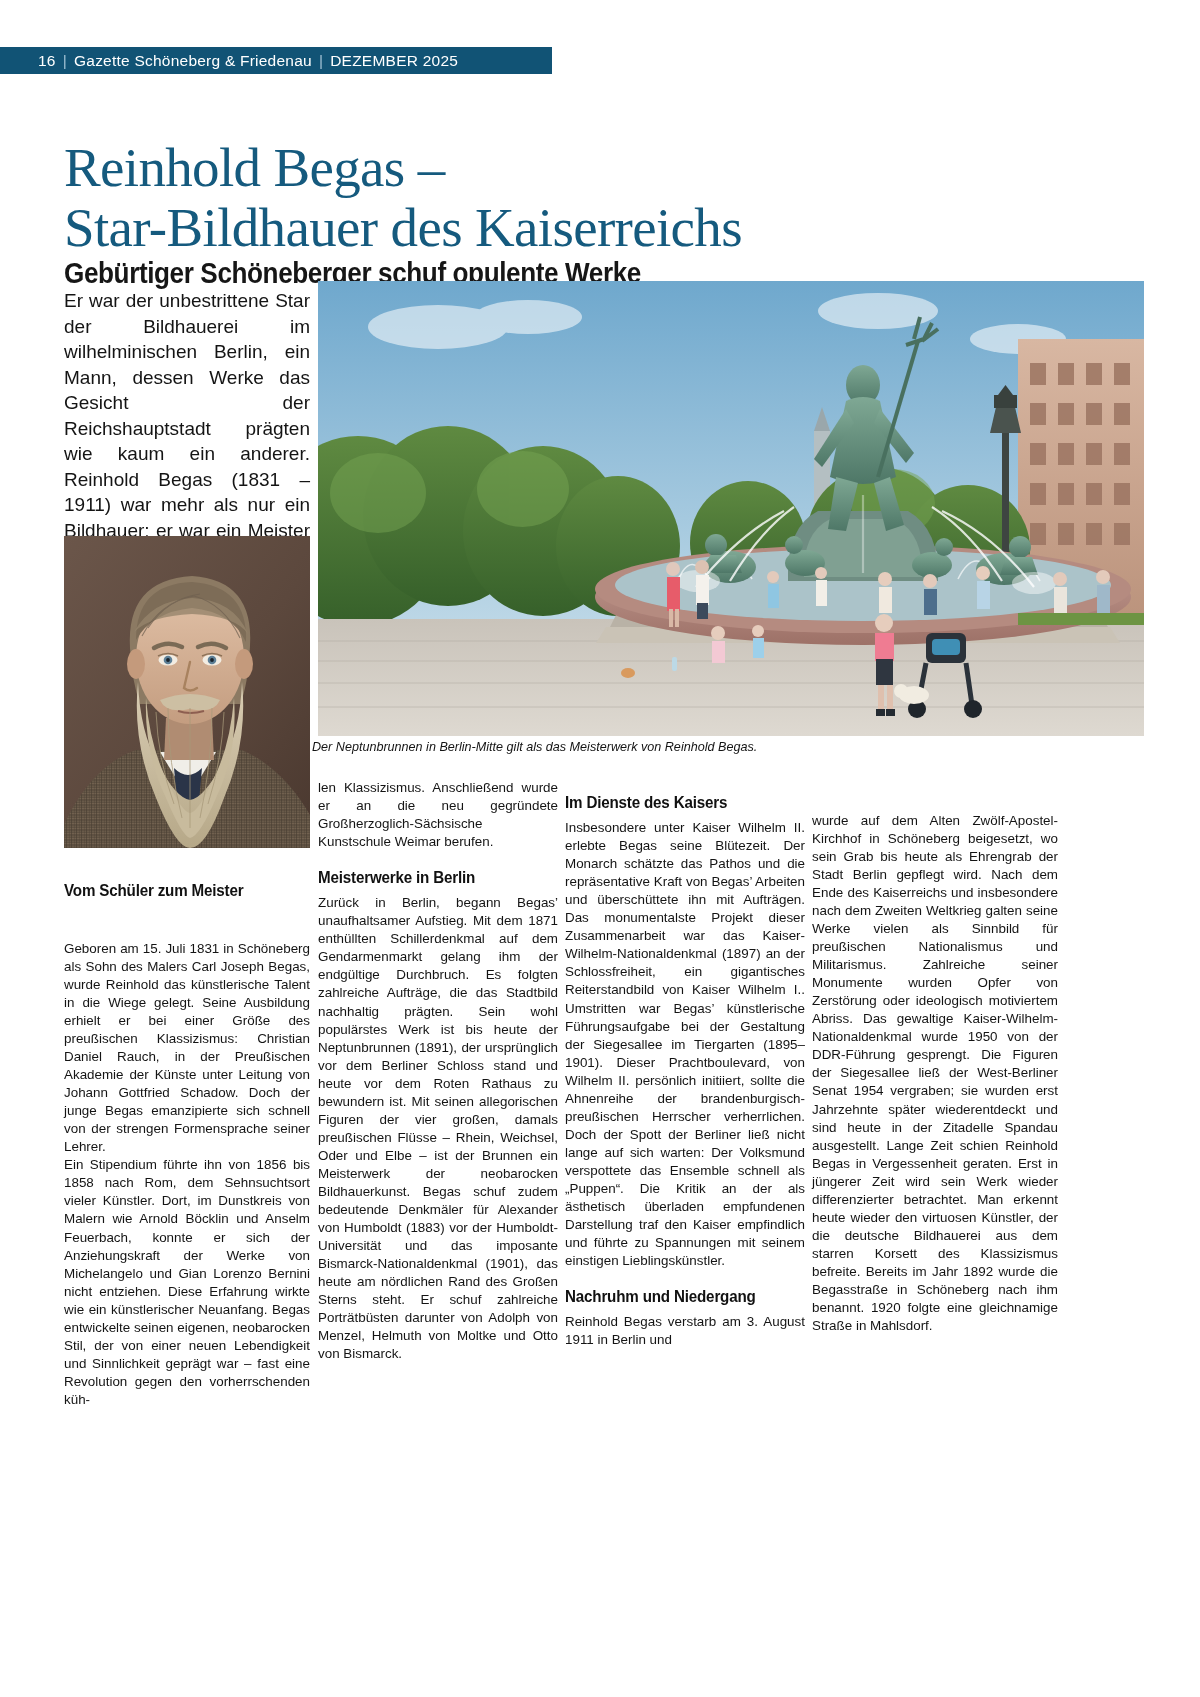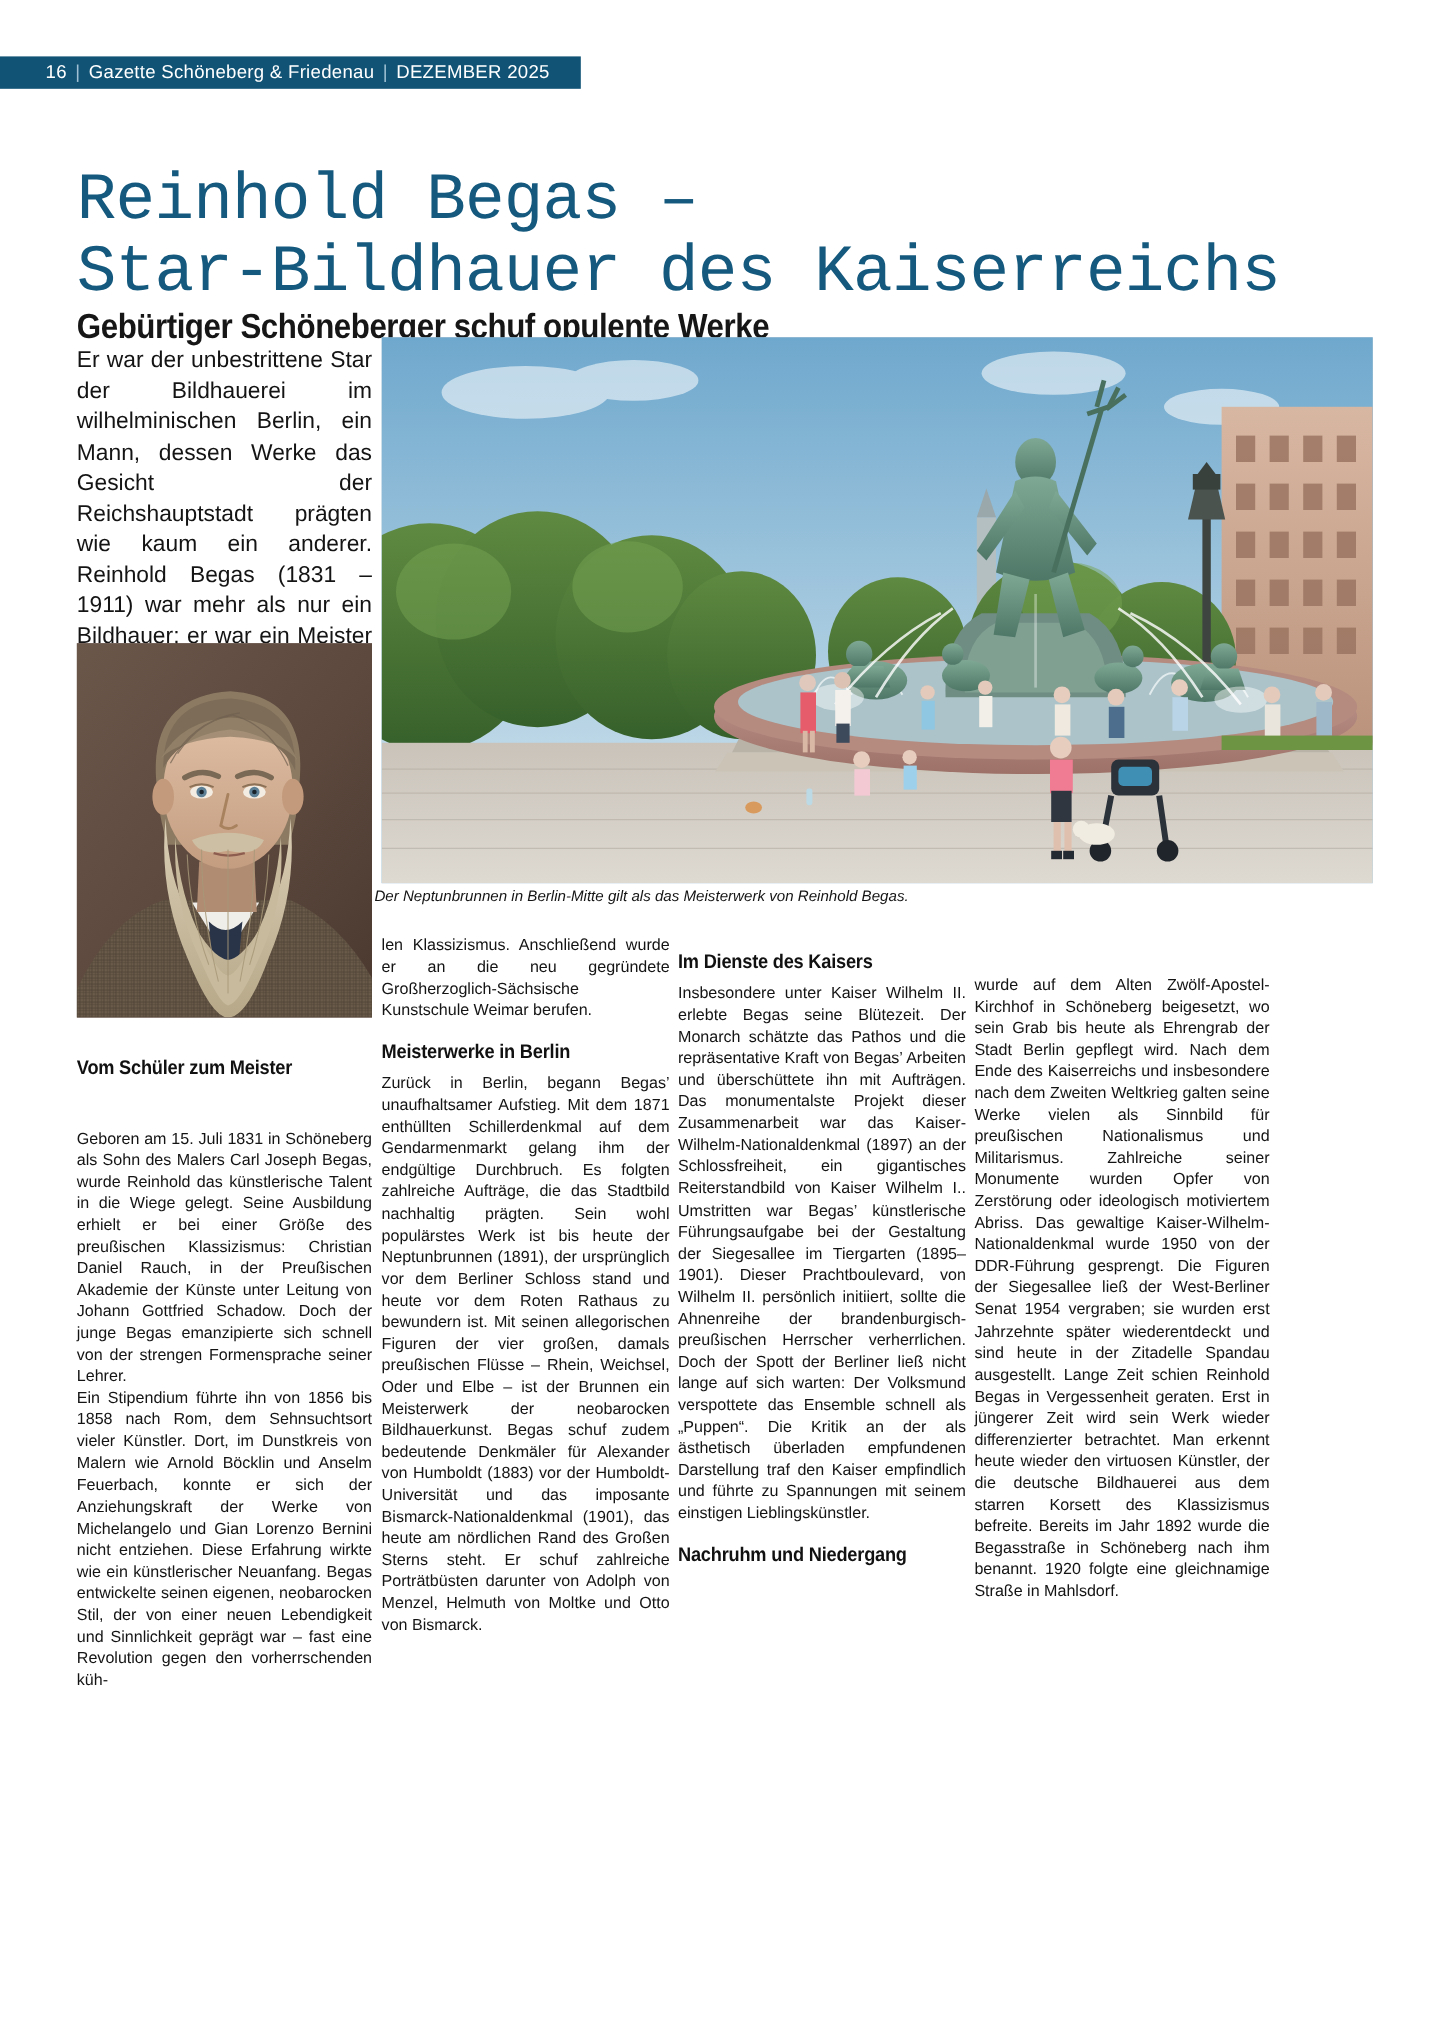--- a/index.html
+++ b/index.html
@@ -15,21 +15,21 @@
     font-family: "Liberation Sans", sans-serif;
     color: #1a1a1a;
     overflow: hidden;
   }
 
   
   .runhead-bar {
     position: absolute;
     left: 0;
     top: 47px;
-    width: 484px;
+    width: 552px;
     height: 27px;
     background: #115375;
     display: flex;
     align-items: center;
   }
   .runhead-text {
     color: #ffffff;
     font-size: 15.5px;
     letter-spacing: 0.015em;
     padding-left: 38px;
@@ -47,21 +47,21 @@
   .headline {
     position: absolute;
     left: 64px;
     top: 101px;
     width: 1080px;
     color: #155a7e;
     font-size: 55px;
     line-height: 1.09;
     font-weight: 400;
     letter-spacing: -0.012em;
-    font-family: Liberation Mono, monospace;
+    font-family: Liberation Serif, serif;
     white-space: pre-line;
   }
   .subheadline {
     position: absolute;
     left: 64px;
     top: 233px;
     width: 1080px;
     color: #161616;
     font-size: 29px;
     line-height: 1.12;
@@ -492,17 +492,18 @@
 <div class="col col-2">
   <p>len Klassizismus. Anschließend wurde er an die neu gegründete Großherzoglich-Sächsische Kunstschule Weimar berufen.</p>
   <div class="sec-head spaced">Meisterwerke in Berlin</div>
   <p>Zurück in Berlin, begann Begas’ unaufhaltsamer Aufstieg. Mit dem 1871 enthüllten Schillerdenkmal auf dem Gendarmenmarkt gelang ihm der endgültige Durchbruch. Es folgten zahlreiche Aufträge, die das Stadtbild nachhaltig prägten. Sein wohl populärstes Werk ist bis heute der Neptunbrunnen (1891), der ursprünglich vor dem Berliner Schloss stand und heute vor dem Roten Rathaus zu bewundern ist. Mit seinen allegorischen Figuren der vier großen, damals preußischen Flüsse – Rhein, Weichsel, Oder und Elbe – ist der Brunnen ein Meisterwerk der neobarocken Bildhauerkunst. Begas schuf zudem bedeutende Denkmäler für Alexander von Humboldt (1883) vor der Humboldt-Universität und das imposante Bismarck-Nationaldenkmal (1901), das heute am nördlichen Rand des Großen Sterns steht. Er schuf zahlreiche Porträtbüsten darunter von Adolph von Menzel, Helmuth von Moltke und Otto von Bismarck.</p>
 </div>
 
 <div class="col col-3">
   <div class="sec-head">Im Dienste des Kaisers</div>
   <p>Insbesondere unter Kaiser Wilhelm II. erlebte Begas seine Blütezeit. Der Monarch schätzte das Pathos und die repräsentative Kraft von Begas’ Arbeiten und überschüttete ihn mit Aufträgen. Das monumentalste Projekt dieser Zusammenarbeit war das Kaiser-Wilhelm-Nationaldenkmal (1897) an der Schlossfreiheit, ein gigantisches Reiterstandbild von Kaiser Wilhelm I.. Umstritten war Begas’ künstlerische Führungsaufgabe bei der Gestaltung der Siegesallee im Tiergarten (1895–1901). Dieser Prachtboulevard, von Wilhelm II. persönlich initiiert, sollte die Ahnenreihe der brandenburgisch-preußischen Herrscher verherrlichen. Doch der Spott der Berliner ließ nicht lange auf sich warten: Der Volksmund verspottete das Ensemble schnell als „Puppen“. Die Kritik an der als ästhetisch überladen empfundenen Darstellung traf den Kaiser empfindlich und führte zu Spannungen mit seinem einstigen Lieblingskünstler.</p>
   <div class="sec-head spaced">Nachruhm und Niedergang</div>
+  <p>Reinhold Begas verstarb am 3. August 1911 in Berlin und</p>
 </div>
 
 <div class="col col-4">
   <p>wurde auf dem Alten Zwölf-Apostel-Kirchhof in Schöneberg beigesetzt, wo sein Grab bis heute als Ehrengrab der Stadt Berlin gepflegt wird. Nach dem Ende des Kaiserreichs und insbesondere nach dem Zweiten Weltkrieg galten seine Werke vielen als Sinnbild für preußischen Nationalismus und Militarismus. Zahlreiche seiner Monumente wurden Opfer von Zerstörung oder ideologisch motiviertem Abriss. Das gewaltige Kaiser-Wilhelm-Nationaldenkmal wurde 1950 von der DDR-Führung gesprengt. Die Figuren der Siegesallee ließ der West-Berliner Senat 1954 vergraben; sie wurden erst Jahrzehnte später wiederentdeckt und sind heute in der Zitadelle Spandau ausgestellt. Lange Zeit schien Reinhold Begas in Vergessenheit geraten. Erst in jüngerer Zeit wird sein Werk wieder differenzierter betrachtet. Man erkennt heute wieder den virtuosen Künstler, der die deutsche Bildhauerei aus dem starren Korsett des Klassizismus befreite. Bereits im Jahr 1892 wurde die Begasstraße in Schöneberg nach ihm benannt. 1920 folgte eine gleichnamige Straße in Mahlsdorf.</p>
 </div>
 
 </body></html>

